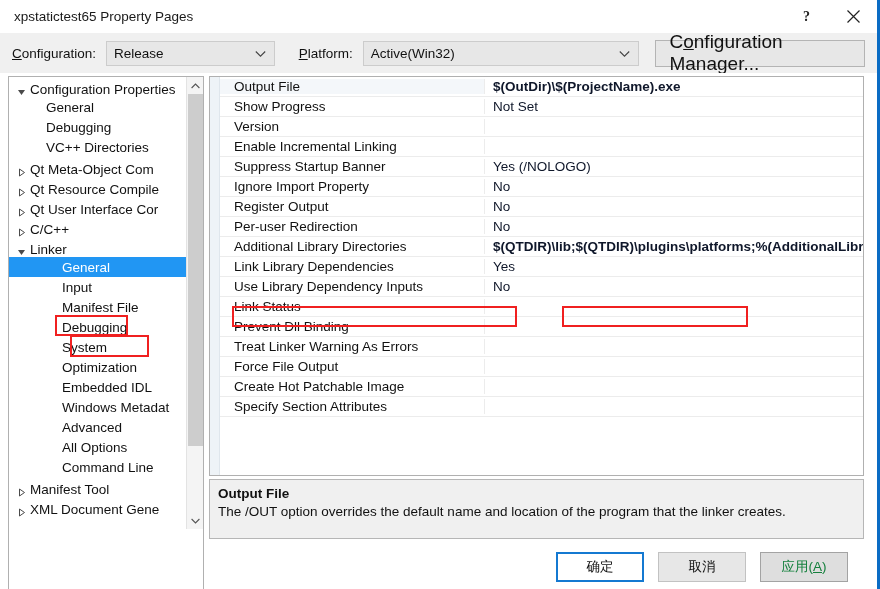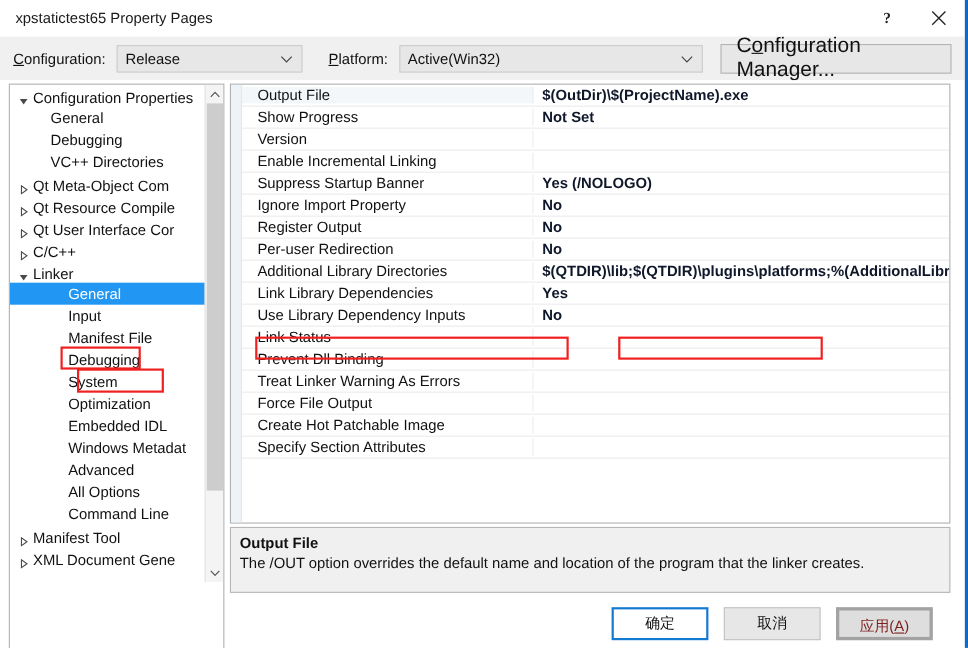--- a/index.html
+++ b/index.html
@@ -253,21 +253,21 @@
   }
   .prow .pval {
     flex: 1;
     padding-left: 8px;
     font-size: 13.5px;
     font-weight: bold;
     color: #0f172a;
     white-space: nowrap;
     overflow: hidden;
   }
-  .prow .pval.plain { font-weight: bold; }
+  .prow .pval.plain { font-weight: normal; }
   .prow.sel .pname { background: #f4f7fa; }
 
   .val-composite { display: flex; align-items: center; white-space: nowrap; }
   .val-composite span { white-space: pre; }
 
   
   .descpanel {
     position: absolute;
     left: 209px;
     top: 406px;
@@ -316,23 +316,22 @@
     color: #111;
     box-sizing: border-box;
     cursor: default;
   }
   .dlgbtn.primary {
     background: #ffffff;
     border: 2px solid #1479d1;
   }
   .dlgbtn.disabled {
     background: #dedede;
-    border: 3px solid #a3a3a3;
-    color: #7f1d1d;
-    align-items: flex-end;
+    border: 1px solid #a3a3a3;
+    color: #15803d;
   }
   .dlgbtn u { text-decoration: underline; }
 </style>
 </head>
 <body>
 
 <div id="app">
 
   <div class="titlebar">
     <div class="title-text">xpstatictest65 Property Pages</div>

